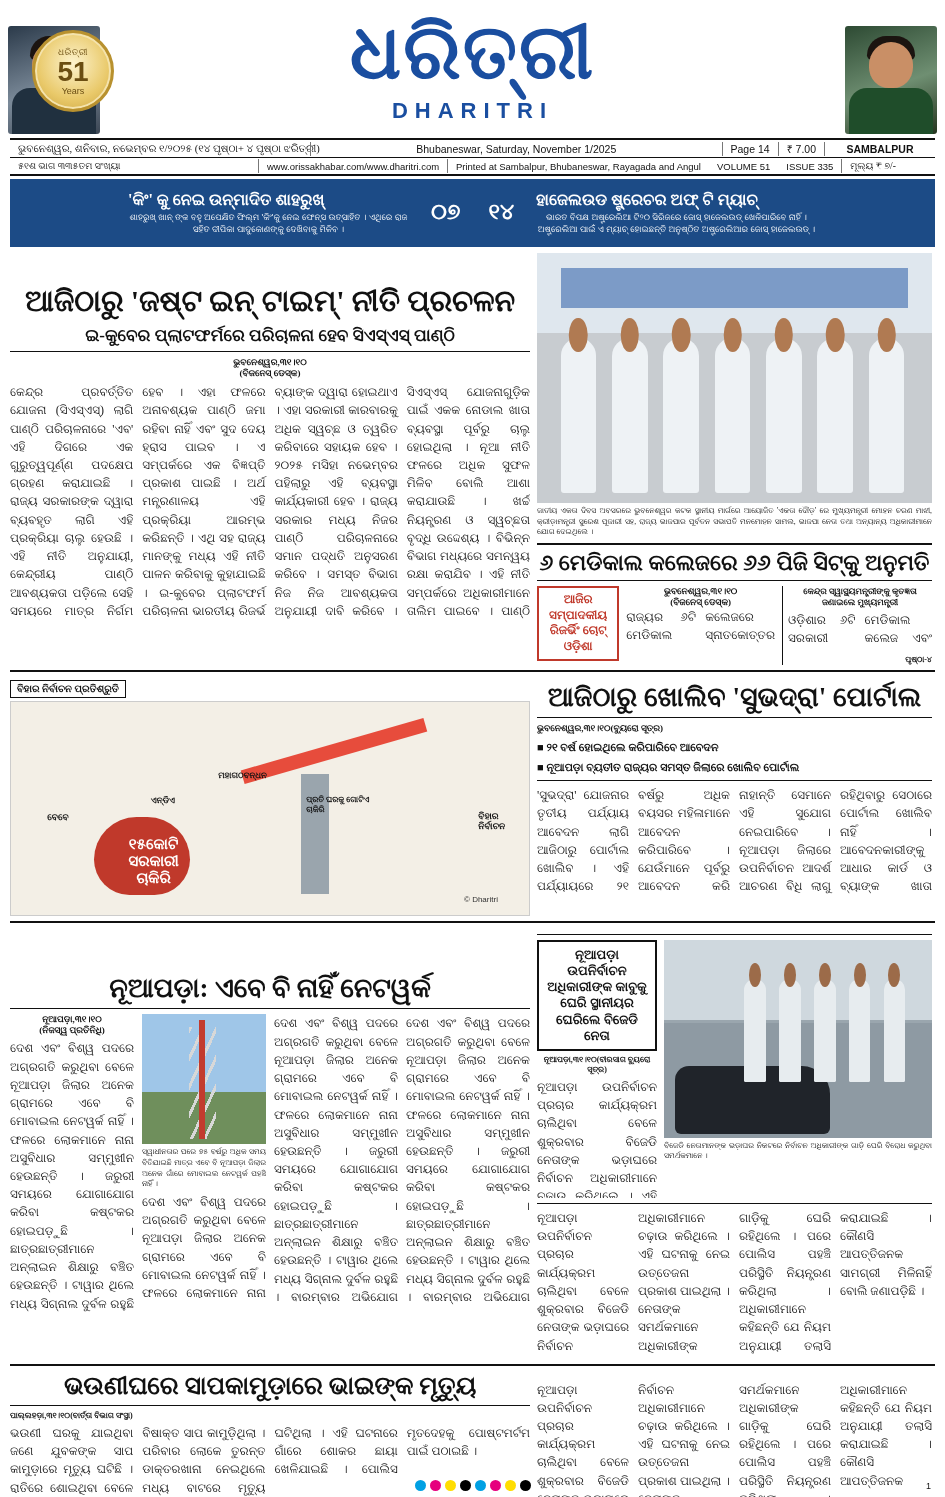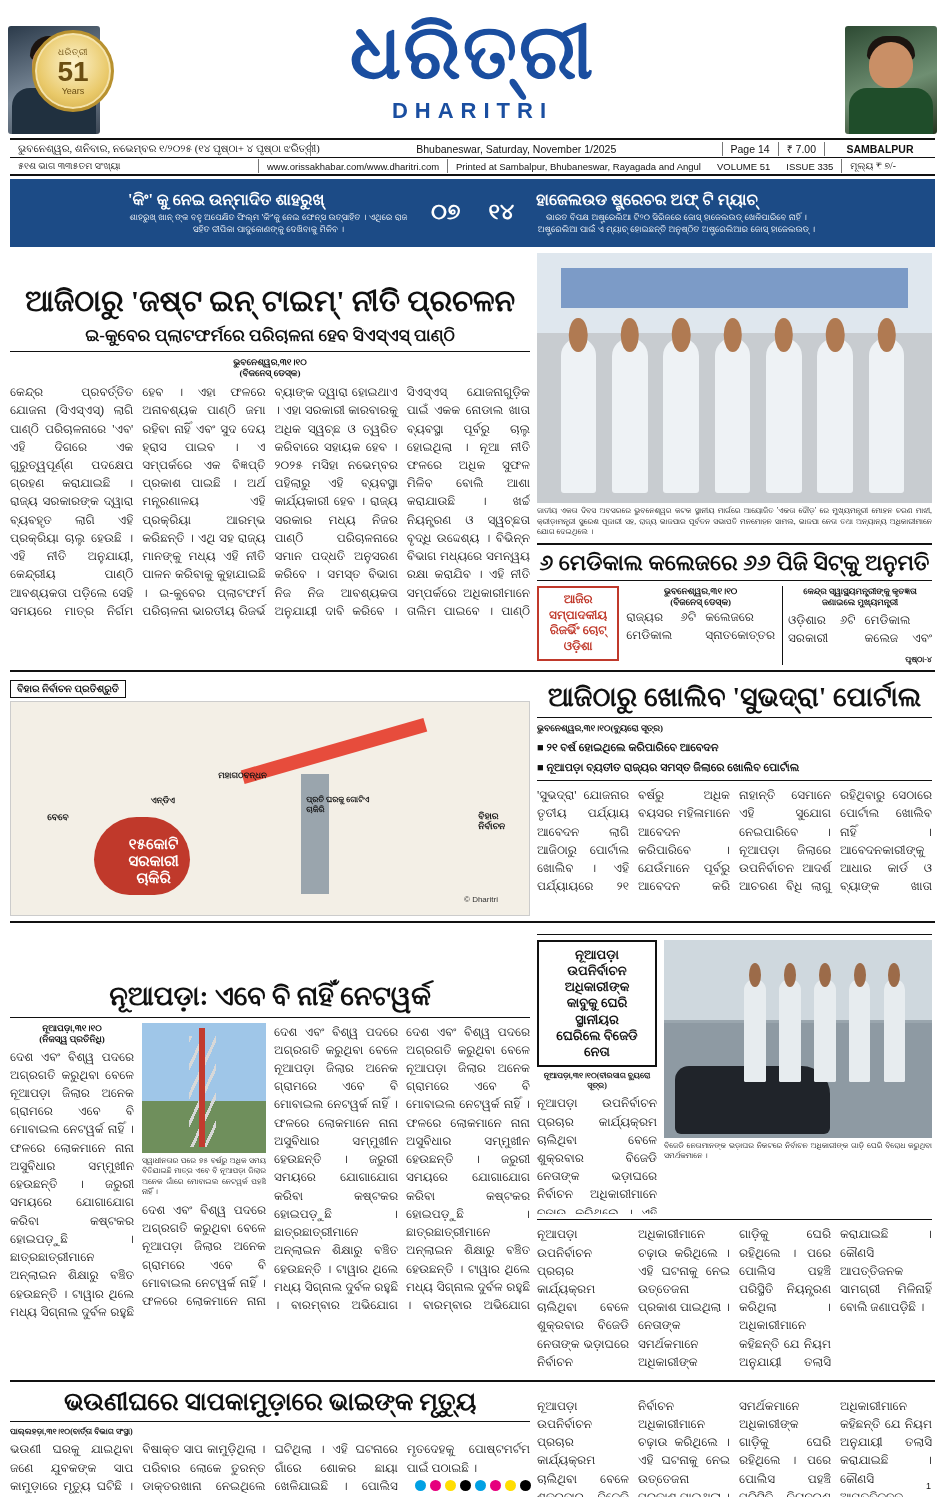--- a/index.html
+++ b/index.html
@@ -103,22 +103,22 @@
 
   .ph-cartoon { background:#f3efe6; }
   .ph-street { background:linear-gradient(180deg,#b9c7d2 0 40%,#8e9aa3 40% 100%); }
   .ph-street .car { position:absolute; bottom:2%; left:4%; width:58%; height:34%; background:#20242a; border-radius:14px 28px 6px 6px; }
   .ph-street .p { position:absolute; bottom:28%; width:8%; height:52%; background:#e7ecef; border-radius:14px 14px 2px 2px; }
   .ph-street .p i { position:absolute; top:-16%; left:50%; transform:translateX(-50%); width:56%; height:24%; border-radius:50%; background:#9c6b49; display:block; }
   .ph-street .bldg { position:absolute; top:0; left:0; right:0; height:42%; background:#cfd8de;
     border-bottom:3px solid #9aa6ae; }
 
   .boxed-head {
-    border:2px solid #111; text-align:center; font-weight:bold; font-family:Liberation Serif, serif;
-    font-size:13px; padding:5px 16px; line-height:1.25;
+    border:2px solid #111; text-align:center; font-weight:bold; font-family:Liberation Sans, sans-serif;
+    font-size:13px; padding:5px 8px; line-height:1.25;
   }
   .redbox { border:2px solid #c0392b; color:#c0392b; text-align:center; font-weight:bold;
     font-family:"Liberation Serif", serif; font-size:12px; padding:4px; line-height:1.3; }
   .bullets { font-size:11px; font-family:"Liberation Serif", serif; font-weight:bold; line-height:1.5; }
   .bullets div { margin-bottom:3px; }
   .tag-strip { font-size:10px; font-weight:bold; font-family:"Liberation Serif", serif;
     border:1px solid #111; padding:2px 6px; display:inline-block; }
 
   .colorbar { position:absolute; bottom:6px; left:0; right:0; display:flex; justify-content:center; gap:4px; }
   .colorbar span { width:11px; height:11px; border-radius:50%; display:block; }

